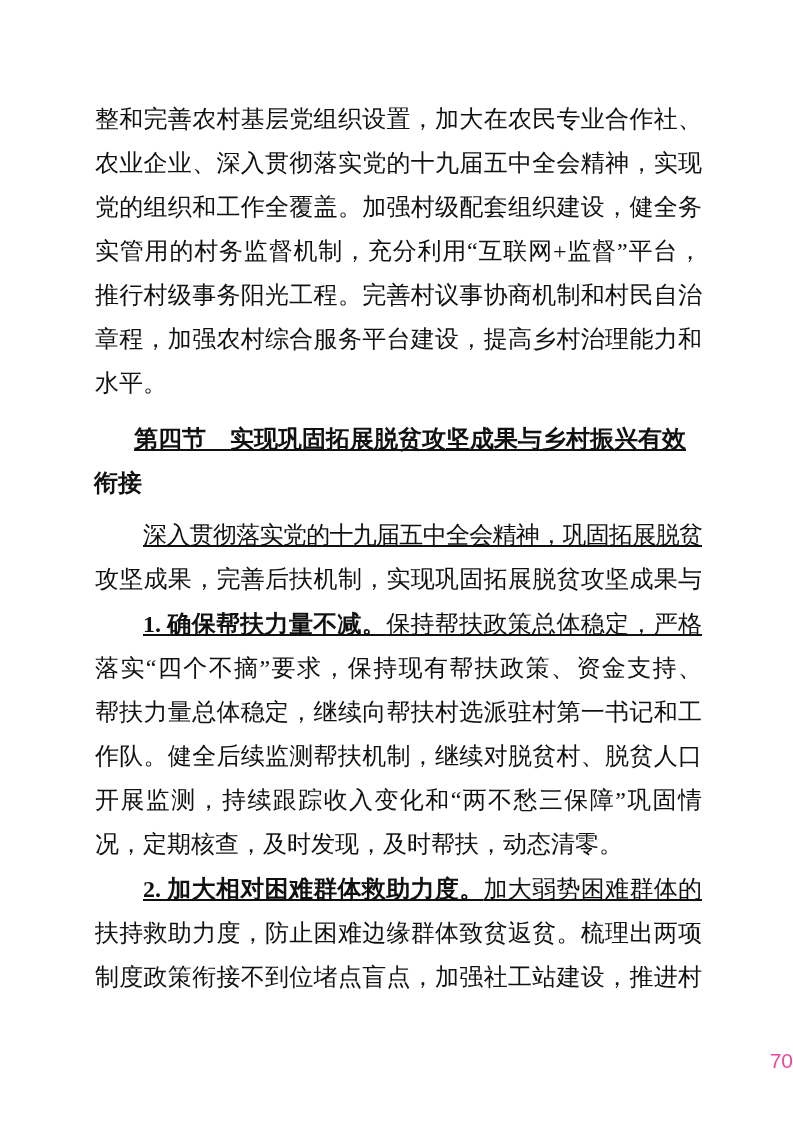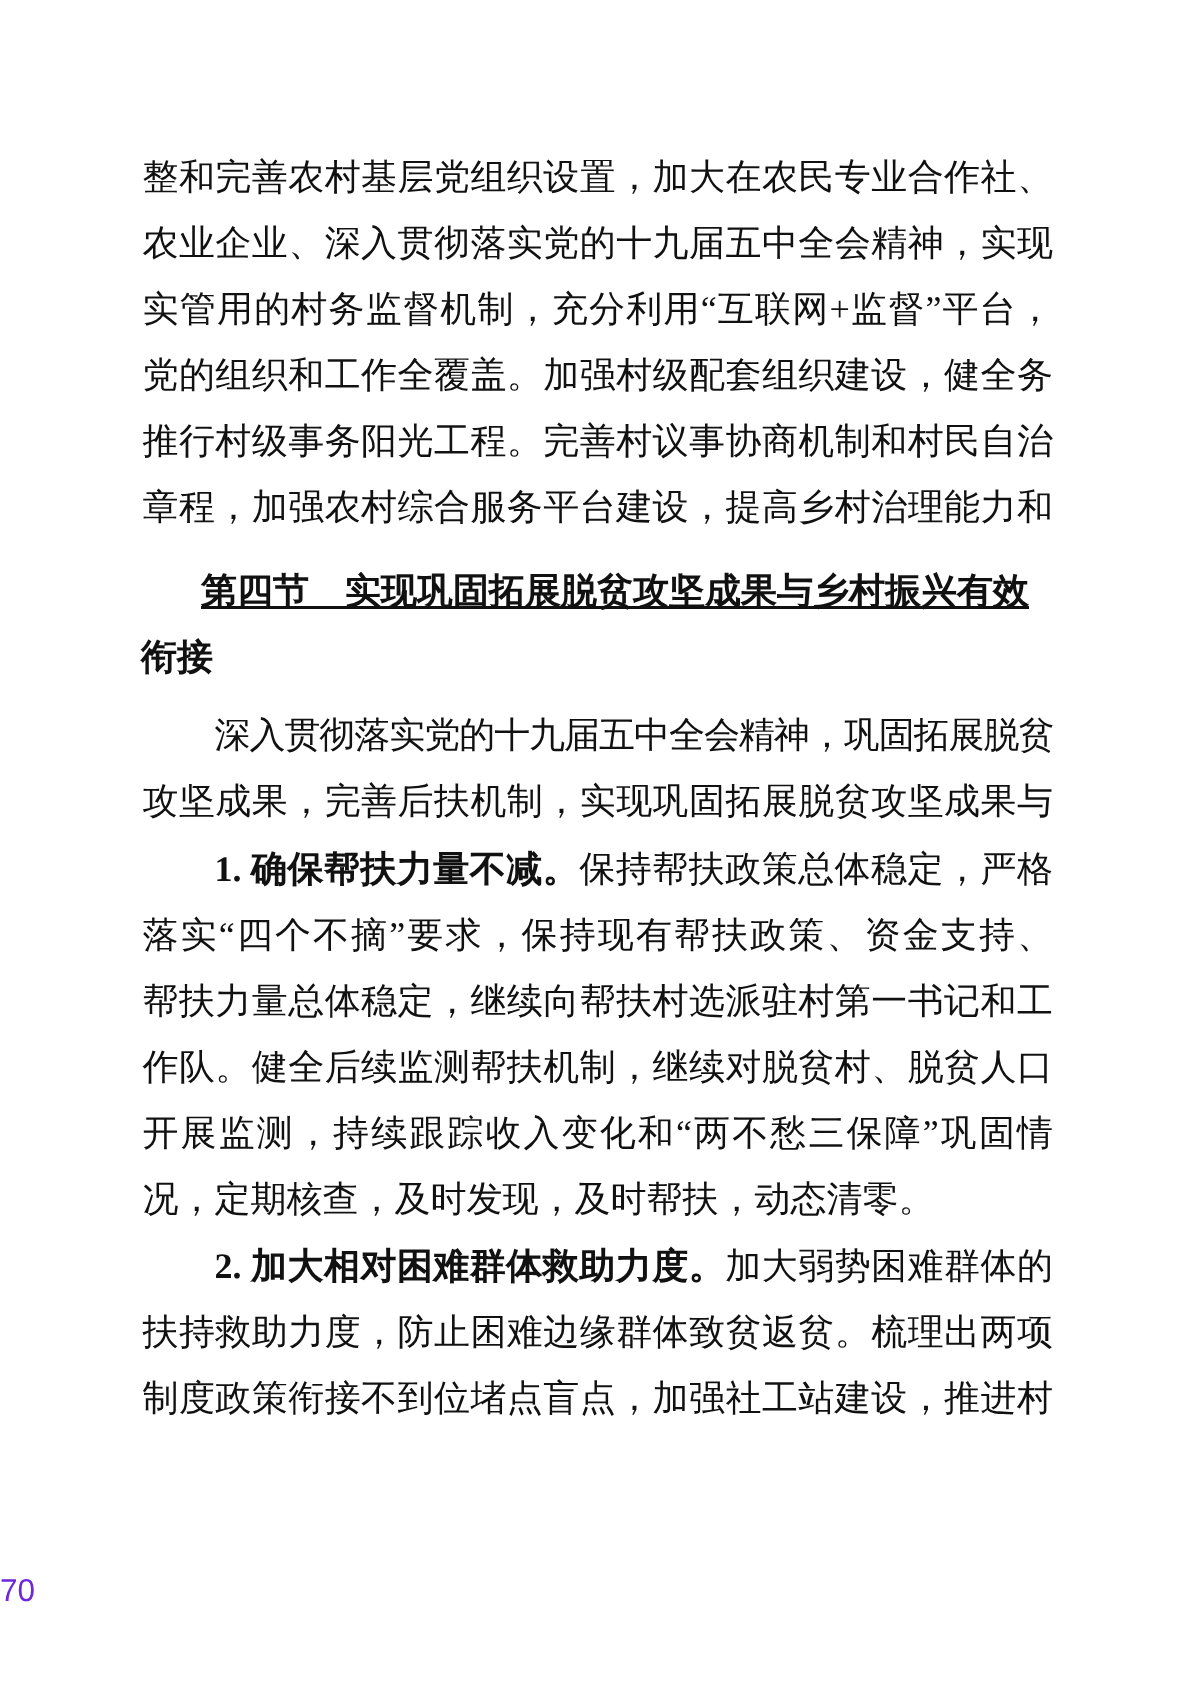--- a/index.html
+++ b/index.html
@@ -27,57 +27,58 @@
     font-size: 24px;
     line-height: 44px;
     height: 44px;
     color: #111111;
   }
   
   .j {
     text-align: justify;
     text-align-last: justify;
   }
-  .ind { text-indent: 48px; }
+  .ind { text-indent: 48px; text-decoration: underline; }
   .tight { letter-spacing: -1px; }
   .lead { font-weight: bold; }
   .heading {
     margin: 12px 0 8px 0;
     font-weight: bold;
   }
   .heading .line {
     white-space: nowrap;
     font-weight: bold;
   }
   .heading .ind-h { text-indent: 40px; text-decoration: underline; }
   .page-number {
     position: absolute;
     top: 1048px;
     left: 0;
     width: 793px;
-    text-align: left;
+    text-align: right;
     font-size: 21px;
     line-height: 26px;
     font-family: "Liberation Sans", "DejaVu Sans", sans-serif;
-    color: #6d28d9;
+    color: #ec4899;
   }
 </style>
 </head>
 <body>
 
 <div class="page">
   <div class="text-column">
 
     <div class="para">
       <div class="line j">整和完善农村基层党组织设置，加大在农民专业合作社、</div>
       <div class="line j">农业企业、深入贯彻落实党的十九届五中全会精神，实现</div>
+      <div class="line j">党的组织和工作全覆盖。加强村级配套组织建设，健全务</div>
       <div class="line j">实管用的村务监督机制，充分利用“互联网+监督”平台，</div>
-      <div class="line j">党的组织和工作全覆盖。加强村级配套组织建设，健全务</div>
       <div class="line j">推行村级事务阳光工程。完善村议事协商机制和村民自治</div>
       <div class="line j">章程，加强农村综合服务平台建设，提高乡村治理能力和</div>
+      <div class="line">水平。</div>
     </div>
 
     <div class="heading">
       <div class="line ind-h">第四节　实现巩固拓展脱贫攻坚成果与乡村振兴有效</div>
       <div class="line">衔接</div>
     </div>
 
     <div class="para">
       <div class="line j ind tight">深入贯彻落实党的十九届五中全会精神，巩固拓展脱贫</div>
       <div class="line j">攻坚成果，完善后扶机制，实现巩固拓展脱贫攻坚成果与</div>

